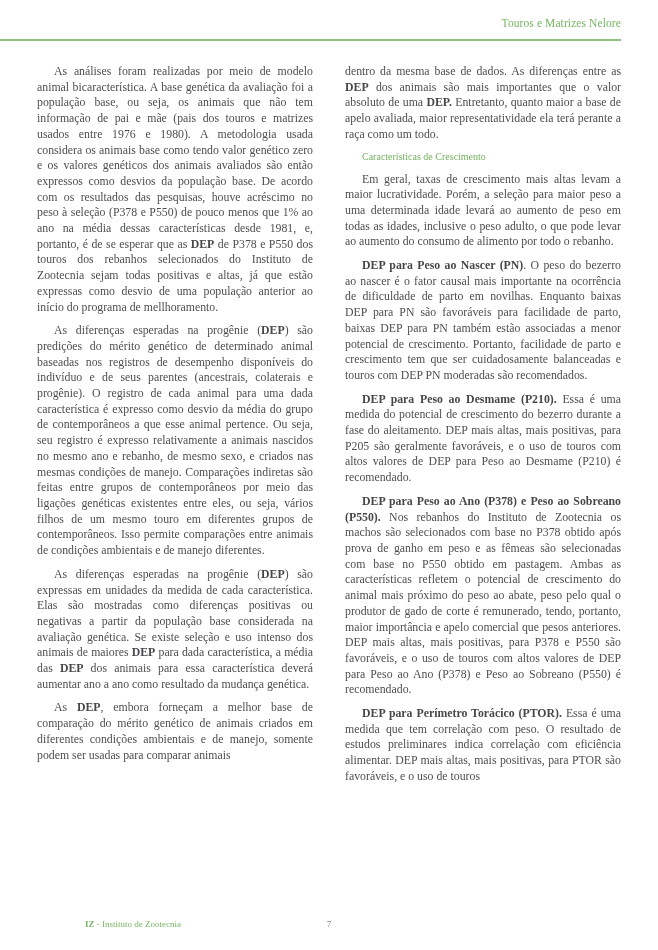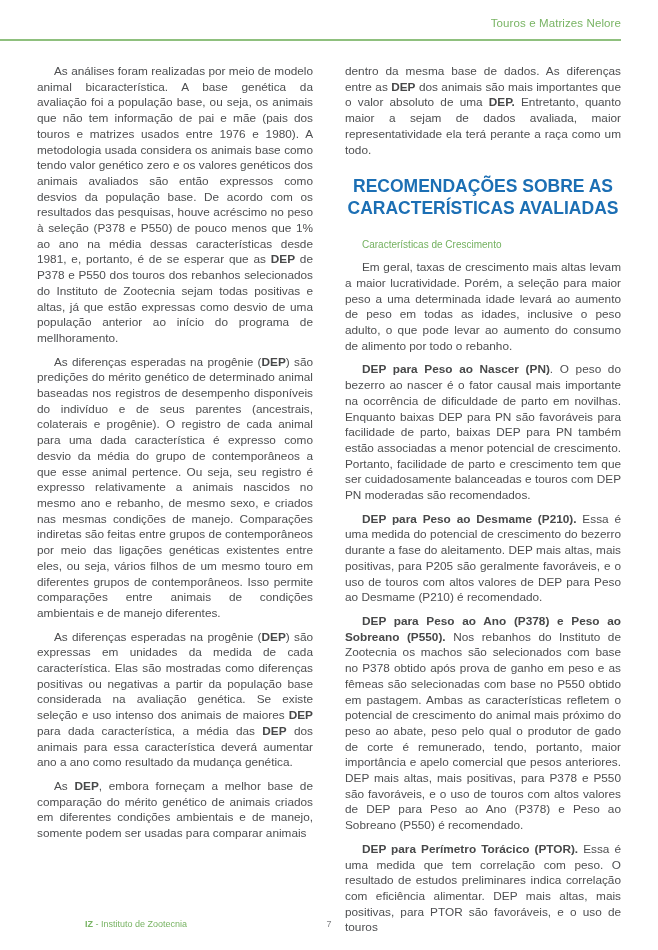--- a/index.html
+++ b/index.html
@@ -1,18 +1,18 @@
 <!DOCTYPE html>
 <html lang="pt"><head>
 <meta charset="utf-8">
 <style>
   html,body{margin:0;padding:0;background:#ffffff;}
   .page{
     position:relative;width:658px;height:950px;background:#ffffff;overflow:hidden;
-    font-family:Liberation Sans, sans-serif;
+    font-family:Liberation Serif, serif;
   }
   .header-title{
     position:absolute;top:17px;right:37px;
     font-size:11.5px;color:#79b464;letter-spacing:.1px;
   }
   .header-rule{
     position:absolute;top:39px;left:0;width:621px;height:2px;background:#8fc07e;
   }
   .content{
     position:absolute;top:64px;left:37px;width:584px;
@@ -53,22 +53,21 @@
   <div class="content">
 
     <div class="col">
       <p class="body-para"><span>As análises foram realizadas por meio de modelo animal bicaracterística. A base genética da avaliação foi a população base, ou seja, os animais que não tem informação de pai e mãe (pais dos touros e matrizes usados entre 1976 e 1980). A metodologia usada considera os animais base como tendo valor genético zero e os valores genéticos dos animais avaliados são então expressos como desvios da população base. De acordo com os resultados das pesquisas, houve acréscimo no peso à seleção (P378 e P550) de pouco menos que 1% ao ano na média dessas características desde 1981, e, portanto, é de se esperar que as </span><b>DEP</b><span> de P378 e P550 dos touros dos rebanhos selecionados do Instituto de Zootecnia sejam todas positivas e altas, já que estão expressas como desvio de uma população anterior ao início do programa de mellhoramento.</span></p>
       <p class="body-para"><span>As diferenças esperadas na progênie (</span><b>DEP</b><span>) são predições do mérito genético de determinado animal baseadas nos registros de desempenho disponíveis do indivíduo e de seus parentes (ancestrais, colaterais e progênie). O registro de cada animal para uma dada característica é expresso como desvio da média do grupo de contemporâneos a que esse animal pertence. Ou seja, seu registro é expresso relativamente a animais nascidos no mesmo ano e rebanho, de mesmo sexo, e criados nas mesmas condições de manejo. Comparações indiretas são feitas entre grupos de contemporâneos por meio das ligações genéticas existentes entre eles, ou seja, vários filhos de um mesmo touro em diferentes grupos de contemporâneos. Isso permite comparações entre animais de condições ambientais e de manejo diferentes.</span></p>
       <p class="body-para"><span>As diferenças esperadas na progênie (</span><b>DEP</b><span>) são expressas em unidades da medida de cada característica. Elas são mostradas como diferenças positivas ou negativas a partir da população base considerada na avaliação genética. Se existe seleção e uso intenso dos animais de maiores </span><b>DEP</b><span> para dada característica, a média das </span><b>DEP</b><span> dos animais para essa característica deverá aumentar ano a ano como resultado da mudança genética.</span></p>
       <p class="body-para"><span>As </span><b>DEP</b><span>, embora forneçam a melhor base de comparação do mérito genético de animais criados em diferentes condições ambientais e de manejo, somente podem ser usadas para comparar animais</span></p>
     </div>
 
     <div class="col">
-      <p class="body-para no-indent"><span>dentro da mesma base de dados. As diferenças entre as </span><b>DEP</b><span> dos animais são mais importantes que o valor absoluto de uma </span><b>DEP.</b><span> Entretanto, quanto maior a sejam de dados avaliada, maior representatividade ela terá perante a raça como um todo.</span></p>
-      <h2 class="blue-heading">RECOMENDAÇÕES SOBRE AS CARACTERÍSTICAS AVALIADAS</h2>
+      <p class="body-para no-indent"><span>dentro da mesma base de dados. As diferenças entre as </span><b>DEP</b><span> dos animais são mais importantes que o valor absoluto de uma </span><b>DEP.</b><span> Entretanto, quanto maior a base de apelo avaliada, maior representatividade ela terá perante a raça como um todo.</span></p>
       <h3 class="green-subheading">Características de Crescimento</h3>
       <p class="body-para"><span>Em geral, taxas de crescimento mais altas levam a maior lucratividade. Porém, a seleção para maior peso a uma determinada idade levará ao aumento de peso em todas as idades, inclusive o peso adulto, o que pode levar ao aumento do consumo de alimento por todo o rebanho.</span></p>
       <p class="body-para"><b>DEP para Peso ao Nascer (PN)</b><span>. O peso do bezerro ao nascer é o fator causal mais importante na ocorrência de dificuldade de parto em novilhas. Enquanto baixas DEP para PN são favoráveis para facilidade de parto, baixas DEP para PN também estão associadas a menor potencial de crescimento. Portanto, facilidade de parto e crescimento tem que ser cuidadosamente balanceadas e touros com DEP PN moderadas são recomendados.</span></p>
       <p class="body-para"><b>DEP para Peso ao Desmame (P210).</b><span> Essa é uma medida do potencial de crescimento do bezerro durante a fase do aleitamento. DEP mais altas, mais positivas, para P205 são geralmente favoráveis, e o uso de touros com altos valores de DEP para Peso ao Desmame (P210) é recomendado.</span></p>
       <p class="body-para"><b>DEP para Peso ao Ano (P378) e Peso ao Sobreano (P550).</b><span> Nos rebanhos do Instituto de Zootecnia os machos são selecionados com base no P378 obtido após prova de ganho em peso e as fêmeas são selecionadas com base no P550 obtido em pastagem. Ambas as características refletem o potencial de crescimento do animal mais próximo do peso ao abate, peso pelo qual o produtor de gado de corte é remunerado, tendo, portanto, maior importância e apelo comercial que pesos anteriores. DEP mais altas, mais positivas, para P378 e P550 são favoráveis, e o uso de touros com altos valores de DEP para Peso ao Ano (P378) e Peso ao Sobreano (P550) é recomendado.</span></p>
       <p class="body-para"><b>DEP para Perímetro Torácico (PTOR).</b><span> Essa é uma medida que tem correlação com peso. O resultado de estudos preliminares indica correlação com eficiência alimentar. DEP mais altas, mais positivas, para PTOR são favoráveis, e o uso de touros</span></p>
     </div>
 
   </div>
 

